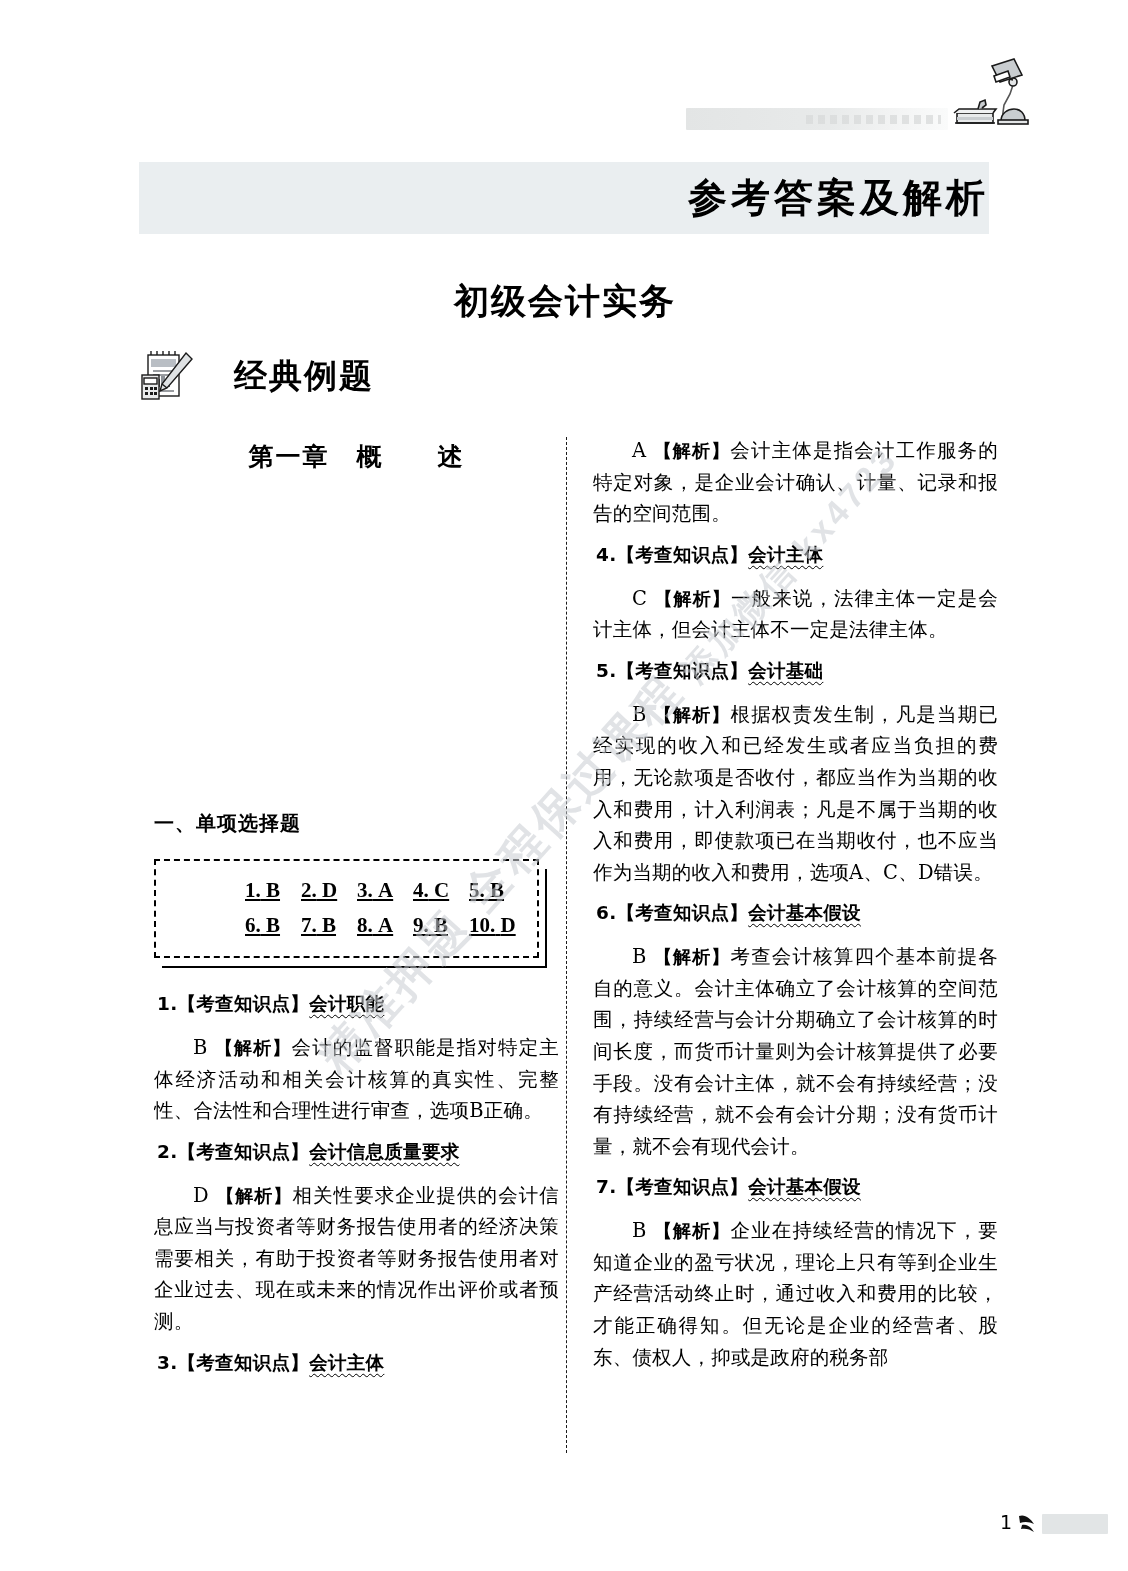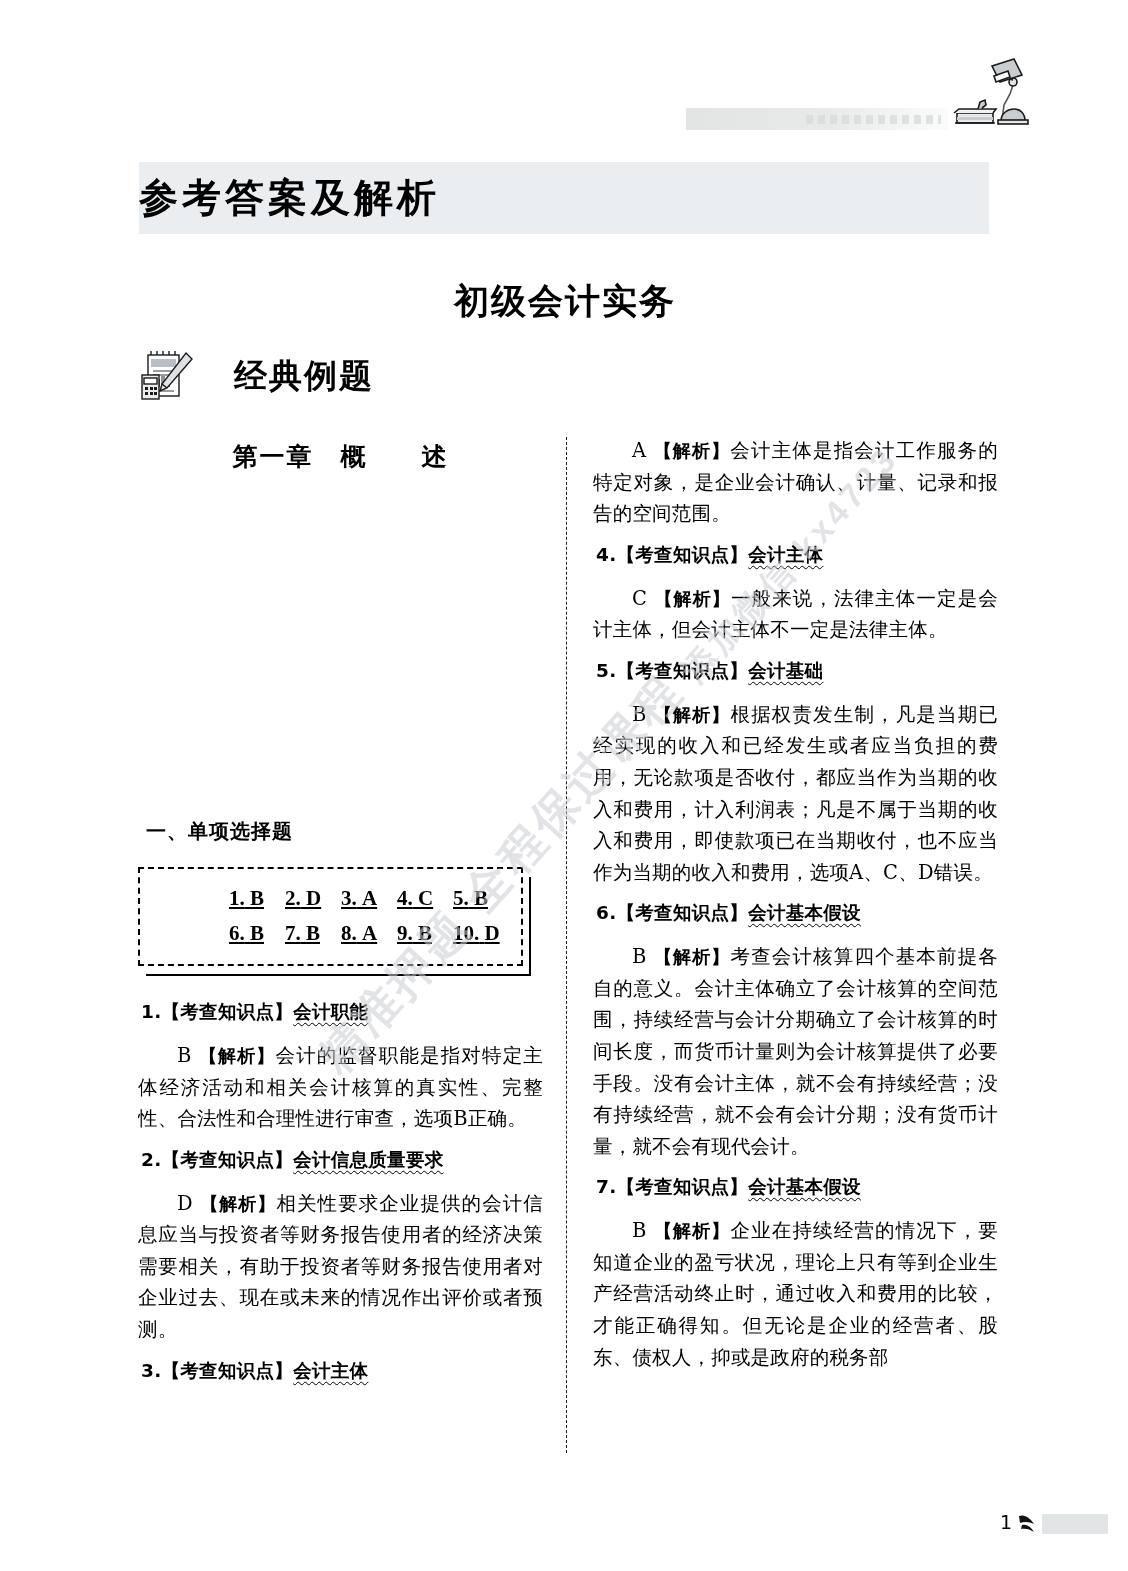--- a/index.html
+++ b/index.html
@@ -84,21 +84,21 @@
   }
 
   
   .banner {
     position: absolute;
     left: 139px; top: 162px;
     width: 850px; height: 72px;
     background: #eaeef0;
     display: flex;
     align-items: center;
-    justify-content: flex-start;
+    justify-content: flex-end;
     z-index: 4;
   }
   .banner-text {
     font-family: "DejaVu Sans", "Liberation Sans", sans-serif;
     font-weight: 700;
     font-size: 39px;
     letter-spacing: 4px;
     color: #000;
   }
 
@@ -140,21 +140,21 @@
     width: 860px; height: 1020px;
     z-index: 4;
   }
   .col {
     position: absolute;
     top: 0;
     width: 405px;
     height: 1020px;
     overflow: hidden;
   }
-  .col-left  { left: 0; }
+  .col-left  { left: 16px; }
   .col-right { left: 455px; }
 
   .col-divider {
     position: absolute;
     left: 428px; top: 2px;
     width: 0; height: 1016px;
     border-left: 1px dashed #1a1a1a;
   }
 
   
@@ -167,21 +167,21 @@
     margin: 5px 0 0 0;
     white-space: pre;
   }
 
   
   .part-head {
     font-family: "DejaVu Sans", "Liberation Sans", sans-serif;
     font-weight: 700;
     font-size: 20px;
     letter-spacing: 1px;
-    margin: 8px;
+    margin: 0;
   }
 
   
   .ansbox-wrap {
     position: relative;
     margin-top: 22px;
     width: 385px;
   }
   .ansbox {
     position: relative;

